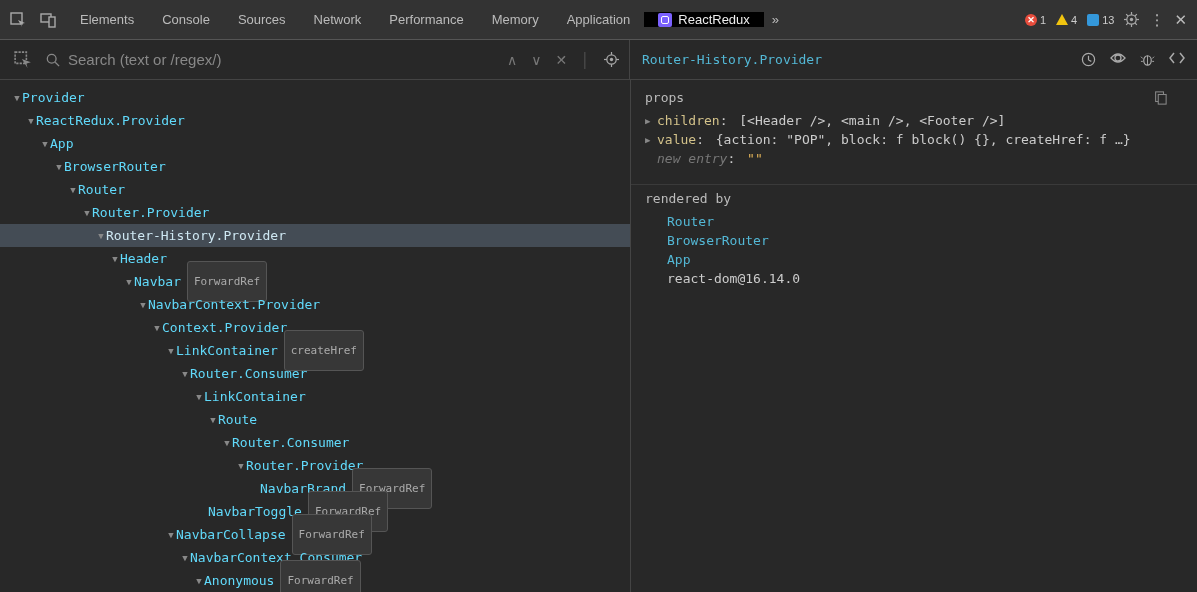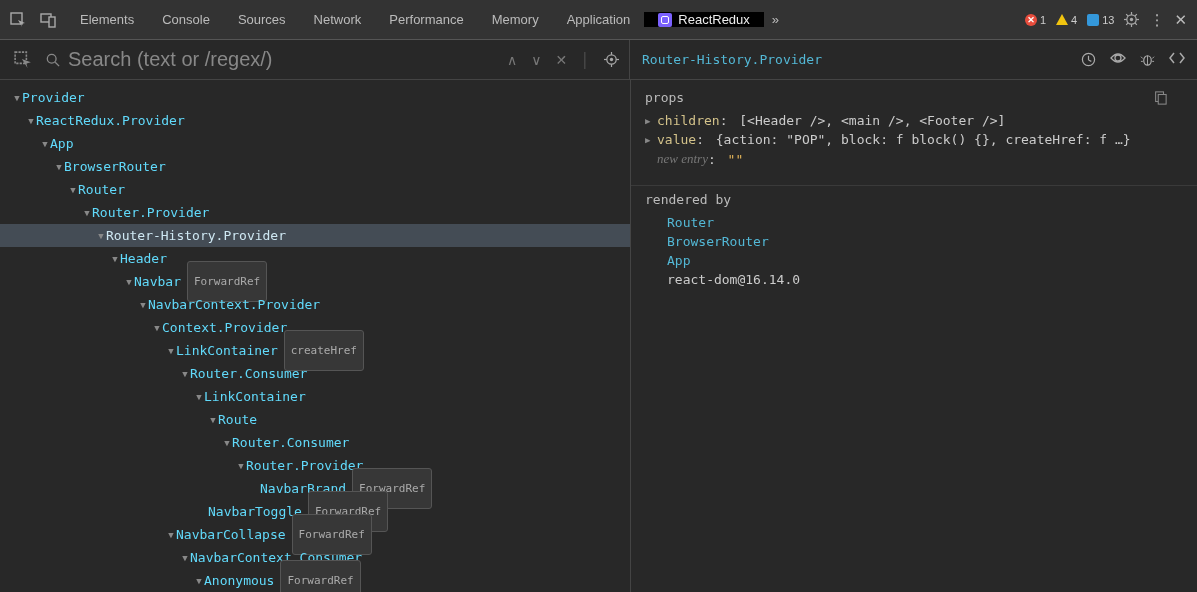--- a/index.html
+++ b/index.html
@@ -57,21 +57,21 @@
   }
   .tool-left {
     display: flex; align-items: center; flex: 0 0 630px;
     border-right: 1px solid #444;
     position: relative;
   }
   .inspect-icon { padding: 0 14px; color: #888; font-size: 16px; }
   .search-icon { color: #888; font-size: 14px; padding-right: 8px; }
   .search-input {
     flex: 1; background: transparent; border: none; outline: none;
-    color: #86efac; font-size: 20px;
+    color: #86efac; font-size: 15px;
   }
   .search-input::placeholder { color: #888; }
   .search-ctrls {
     position: absolute; right: 10px; top: 0; bottom: 0;
     display: flex; align-items: center; gap: 14px; color: #777; font-size: 14px;
   }
   .tool-right {
     flex: 1; display: flex; align-items: center;
     padding: 0 12px; justify-content: space-between;
   }
@@ -108,21 +108,21 @@
     flex: 1; background: #282828; overflow: auto;
     border-left: 1px solid #444; padding: 10px 0;
   }
   .section { padding: 0 30px 10px 14px; }
   .section-title { color: #bbb; font-size: 13px; margin-bottom: 6px; display:flex; justify-content: space-between; align-items:center;}
   .prop-line { display: flex; align-items: center; font-size: 13px; padding: 2px 0; }
   .pcaret { width: 12px; color: #888; font-size: 9px; }
   .pkey { color: #d3c28a; }
   .pcolon { color: #ccc; margin: 0 4px 0 0; }
   .pval { color: #ccc; }
-  .newentry-key { color: #777; font-style: italic; font-family: Liberation Serif, serif; }
+  .newentry-key { color: #777; font-style: italic; }
   .newentry-val { color: #e2b358; }
   .rendered-item { color: #53b8d6; font-size: 13px; padding: 2px 0 2px 22px; cursor: pointer; }
   .rendered-static { color: #ccc; font-size: 13px; padding: 2px 0 2px 22px; }
   .copy-icon { color:#888; font-size:14px;}
   hr.sep { border: none; border-top: 1px solid #3a3a3a; margin: 6px 0; }
 
   svg { display: block; }
 </style>
 </head>
 <body>

